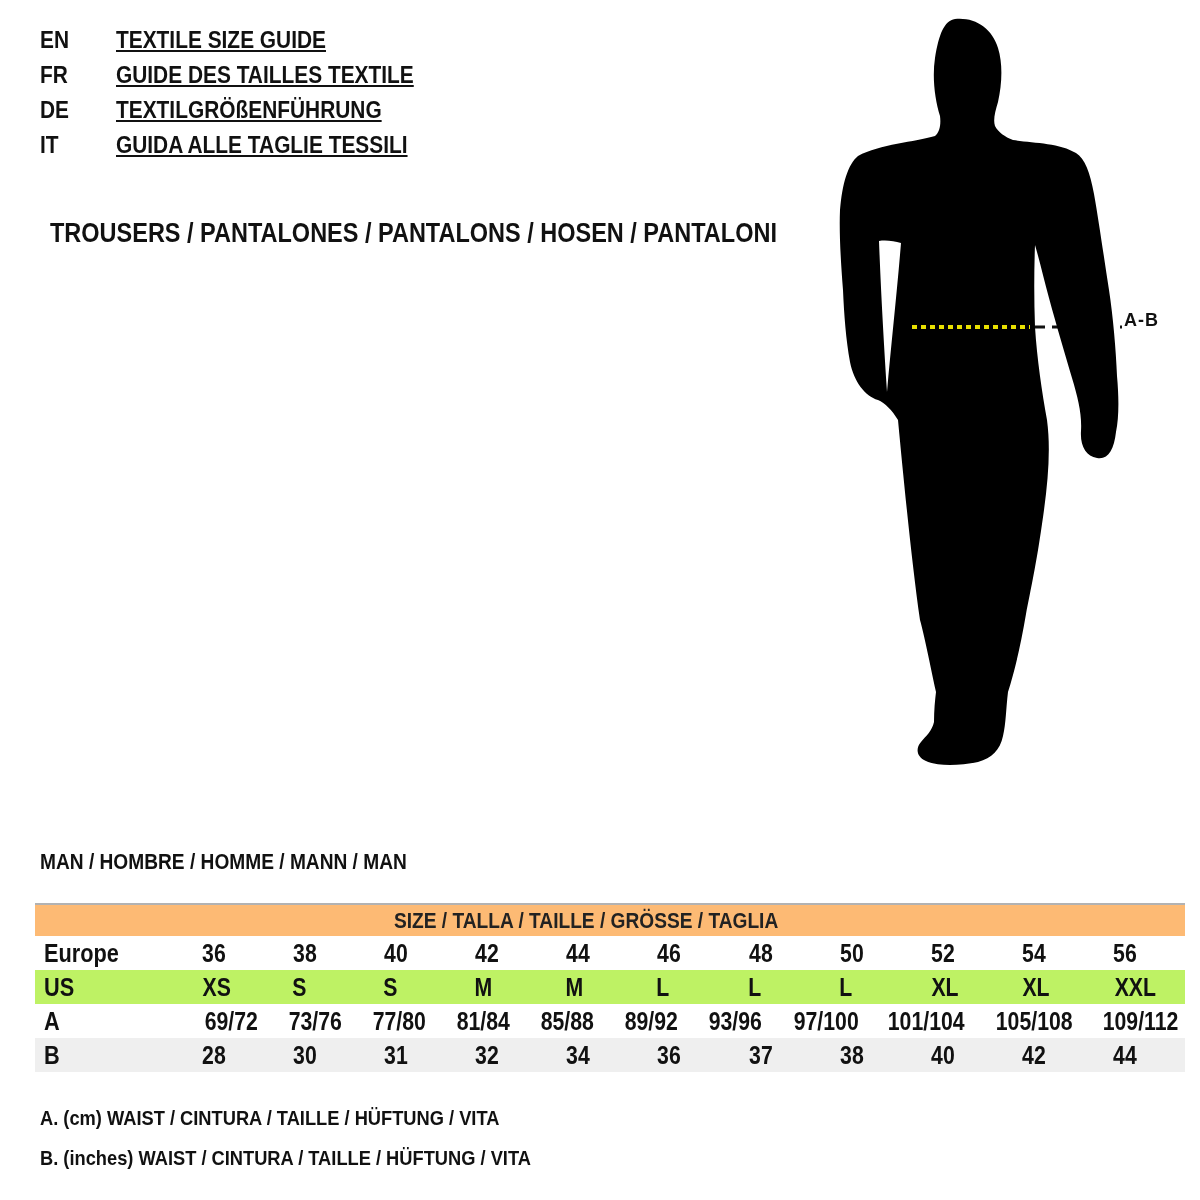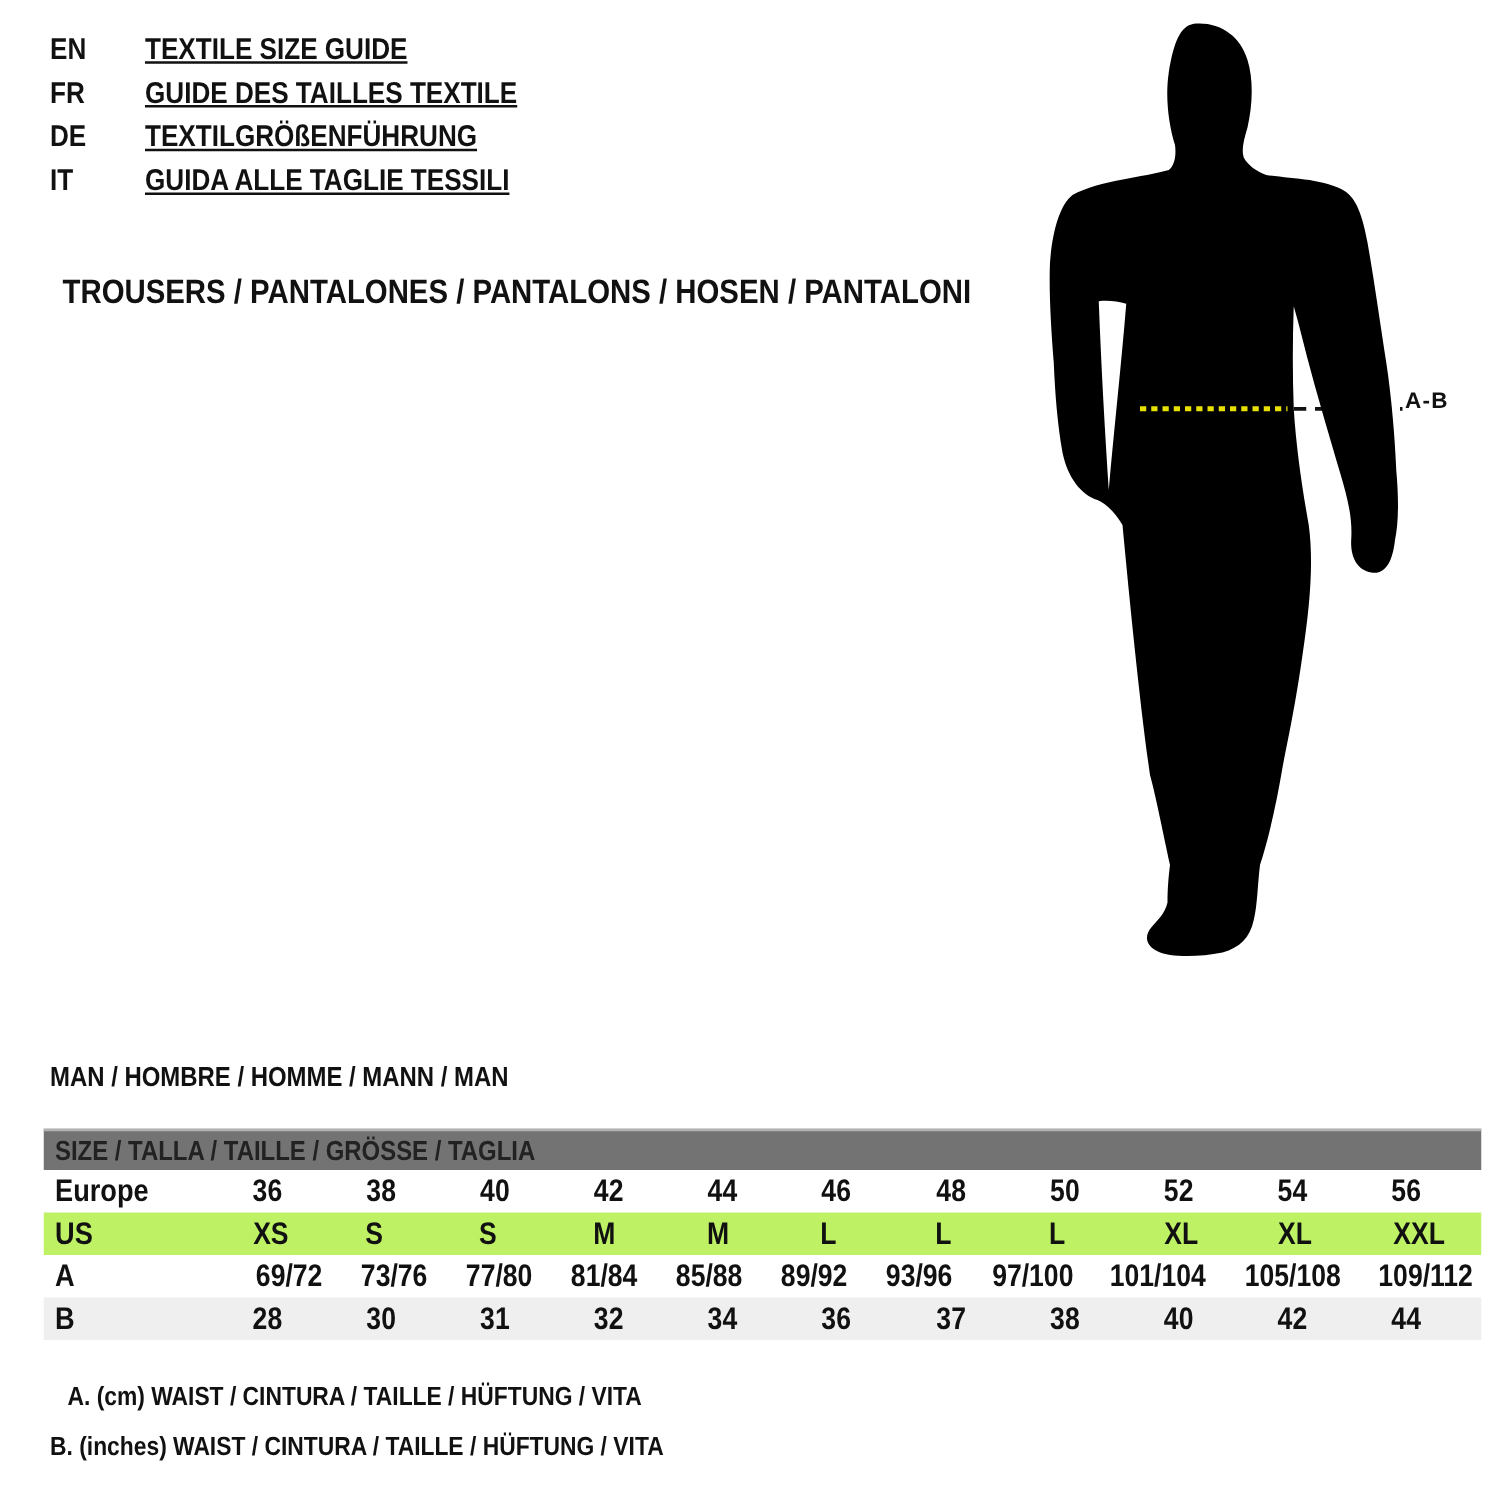--- a/index.html
+++ b/index.html
@@ -22,21 +22,21 @@
   .manhead{position:absolute;left:40px;top:849px;font-size:22px;text-align:right;}
 
   .table{position:absolute;left:35px;top:903px;width:1150px;}
   .thead{height:33px;display:flex;align-items:center;padding-left:9px;font-size:22px;
          box-sizing:border-box;border-top:2px solid #b2b2b2;color:#222;}
   .trow{display:flex;height:34px;align-items:center;font-size:25px;gap:17px;}
   .tlabel{width:148px;padding-left:9px;box-sizing:border-box;}
   .tcell{flex:1;text-align:left;}
 
   .legend{position:absolute;left:40px;font-size:21px;}
-  .legendA{top:1106px;margin-left:14px;}
+  .legendA{top:1106px;}
   .legendB{top:1146px;}
 </style>
 </head>
 <body style="color: rgb(17, 17, 17);">
 
 <div class="langs">
   <div class="langrow">
     <span class="langcode"><span class="cond">EN</span></span>
     <span class="cond">TEXTILE SIZE GUIDE</span>
   </div>
@@ -107,21 +107,21 @@
     <line x1="92" y1="313" x2="210" y2="313" stroke="#e8e000" stroke-width="4" stroke-dasharray="5 4"></line>
   </svg>
 </div>
 <div class="ab">A-B</div>
 
 <div class="manhead">
   <span class="cond">MAN / HOMBRE / HOMME / MANN / MAN</span>
 </div>
 
 <div class="table">
-  <div class="thead" style="background: #737373;">
+  <div class="thead" style="background: #fdba74; justify-content: center;">
     <span class="cond">SIZE / TALLA / TAILLE / GRÖSSE / TAGLIA</span>
   </div>
   <div>
       <div class="trow">
         <div class="tlabel"><span class="cond">Europe</span></div>
         <div class="tcell"><span class="condc">36</span></div>
         <div class="tcell"><span class="condc">38</span></div>
         <div class="tcell"><span class="condc">40</span></div>
         <div class="tcell"><span class="condc">42</span></div>
         <div class="tcell"><span class="condc">44</span></div>

